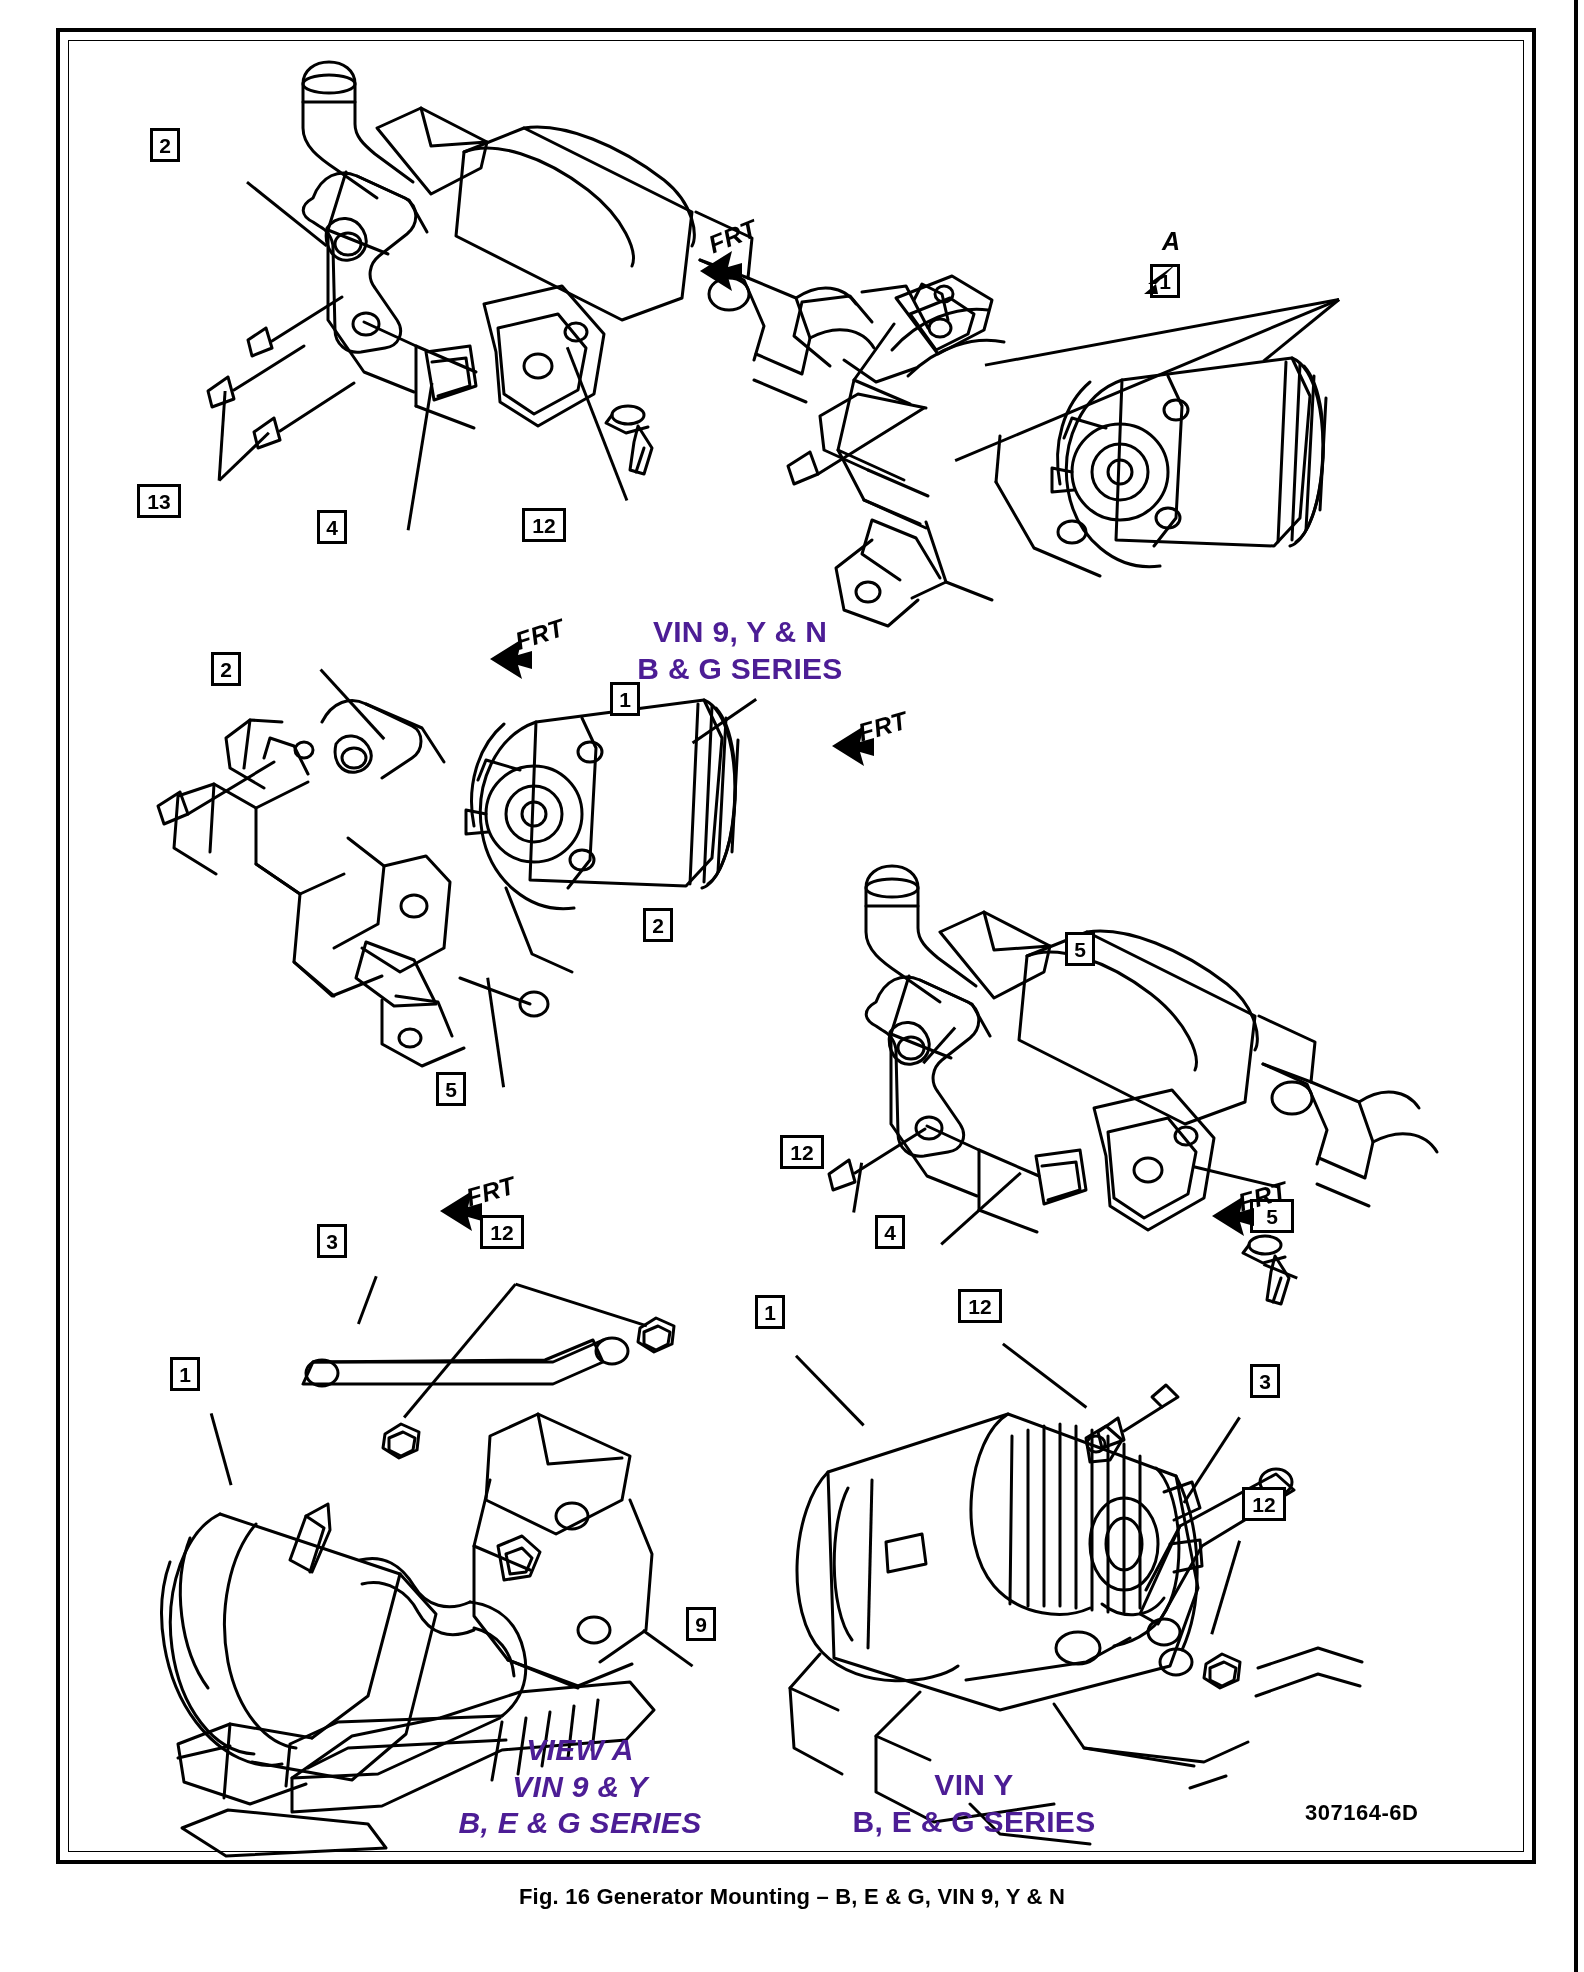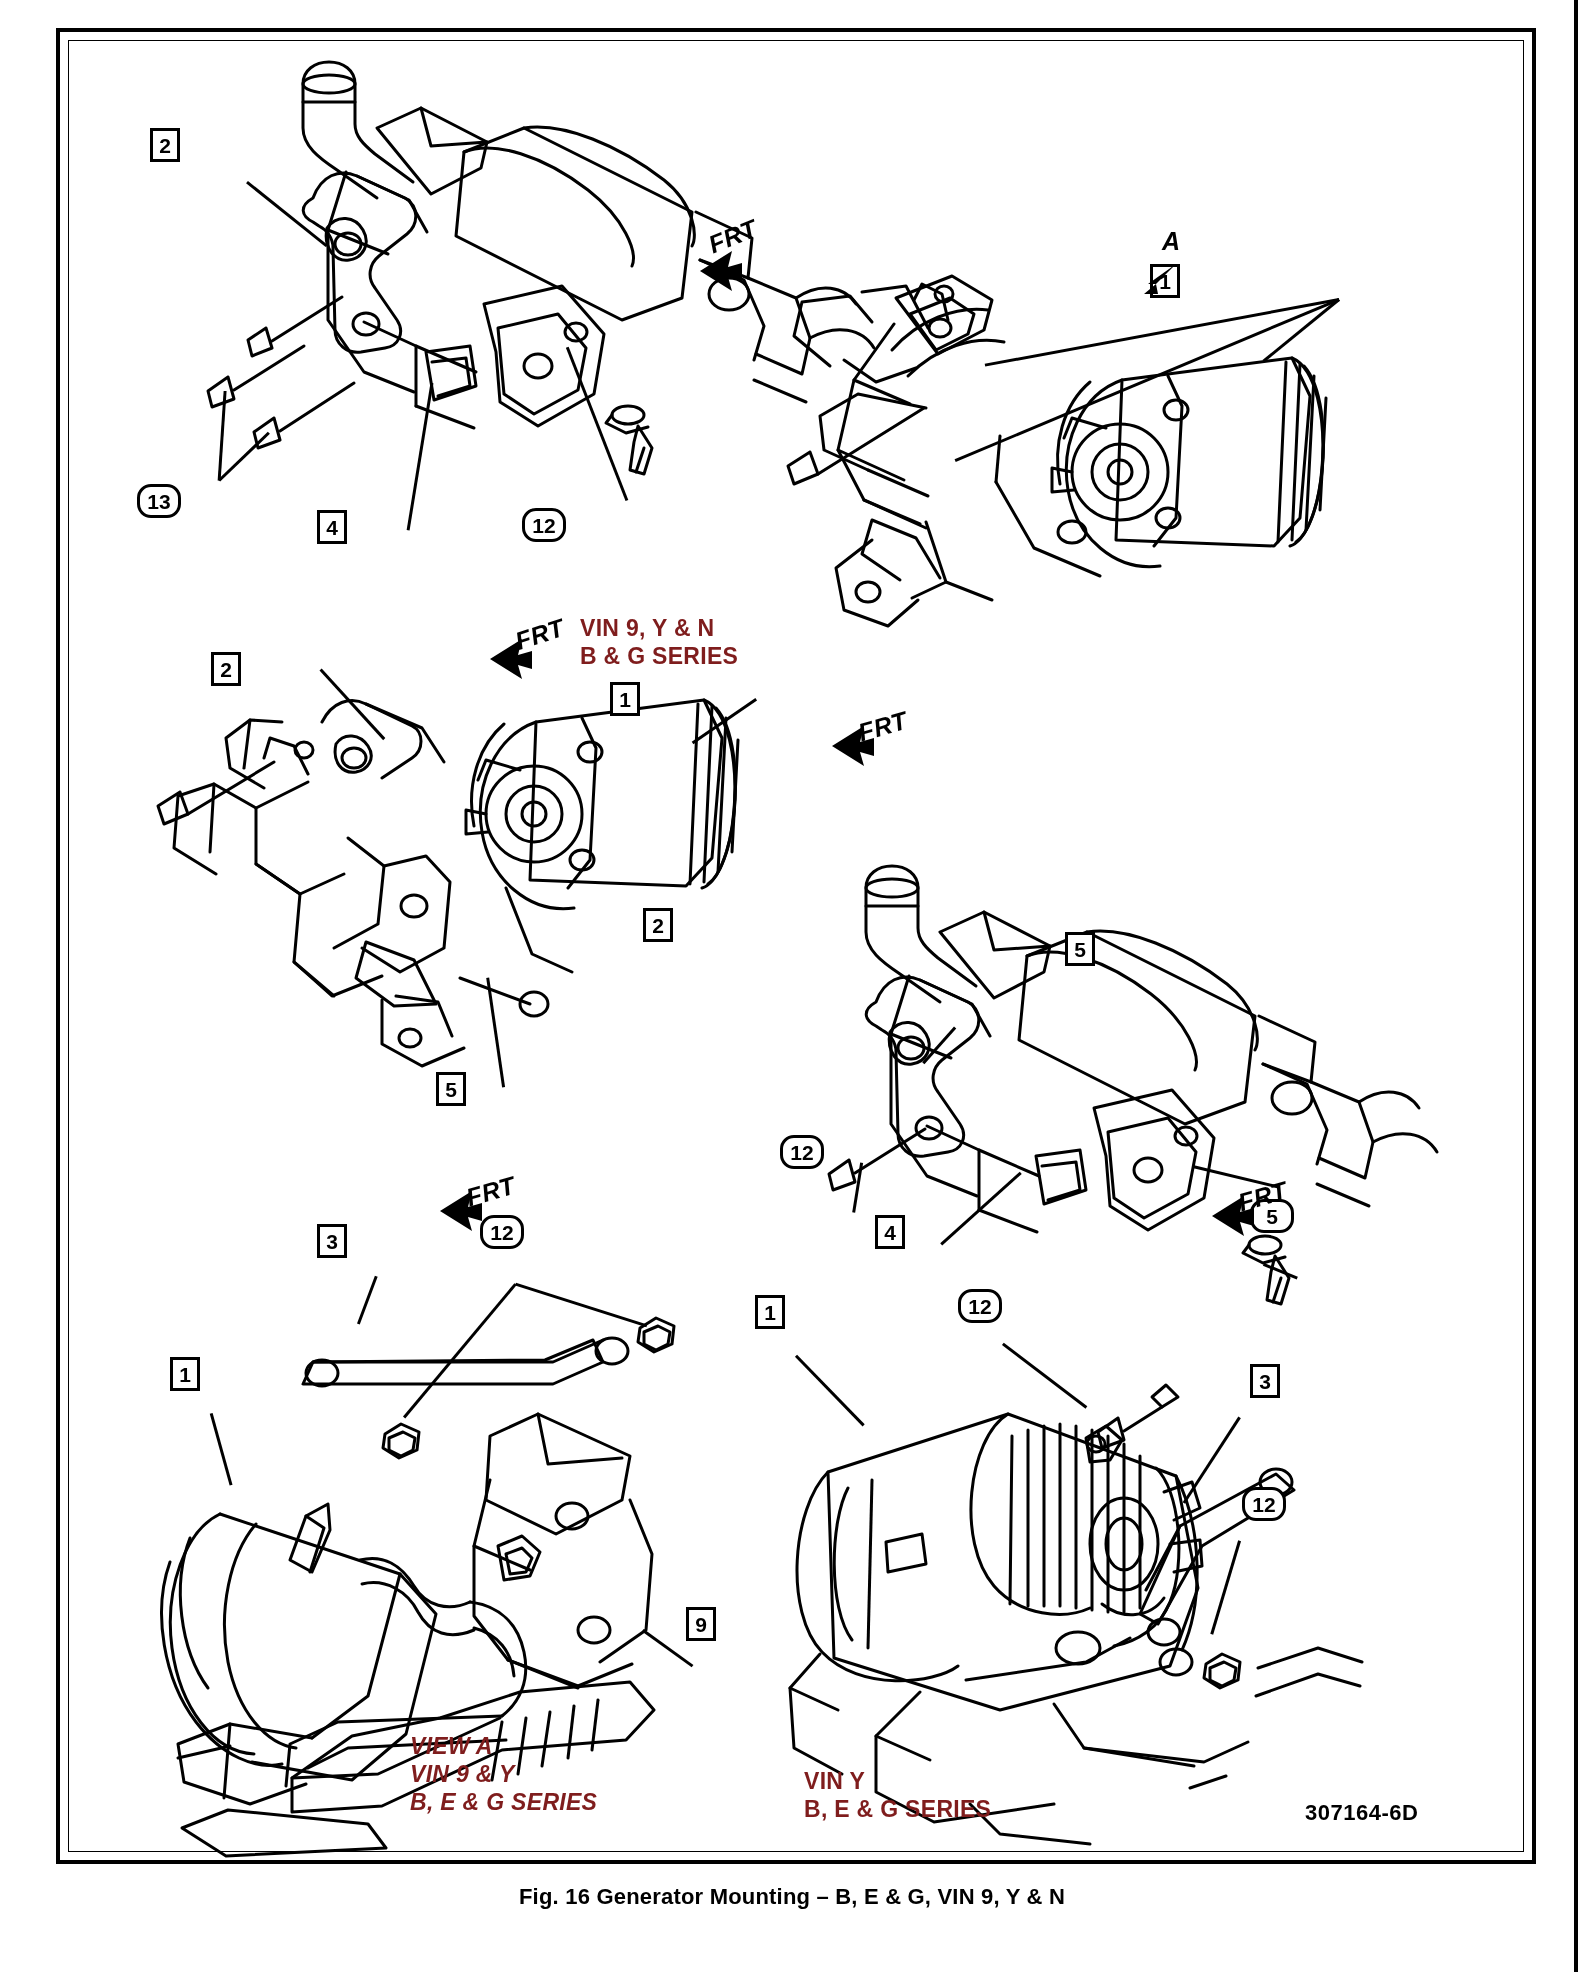--- a/index.html
+++ b/index.html
@@ -83,29 +83,29 @@
     font-weight: bold;
     font-family: "Liberation Sans", sans-serif;
     text-align: center;
     line-height: 30px;
     height: 34px;
     min-width: 30px;
     padding: 0 4px;
     box-sizing: border-box;
     z-index: 6;
   }
-  .callout.wide { min-width: 44px; border-radius: 14px; }
+  .callout.wide { min-width: 44px; }
 
   
   .sublabel {
     position: absolute;
-    font-size: 23px;
+    font-size: 30px;
     font-weight: bold;
-    color: #7f1d1d;
-    text-align: left;
+    color: #4c1d95;
+    text-align: center;
     line-height: 1.22;
     letter-spacing: 0.3px;
     white-space: pre-line;
     z-index: 6;
   }
 
   
   .frt {
     position: absolute;
     font-size: 25px;

